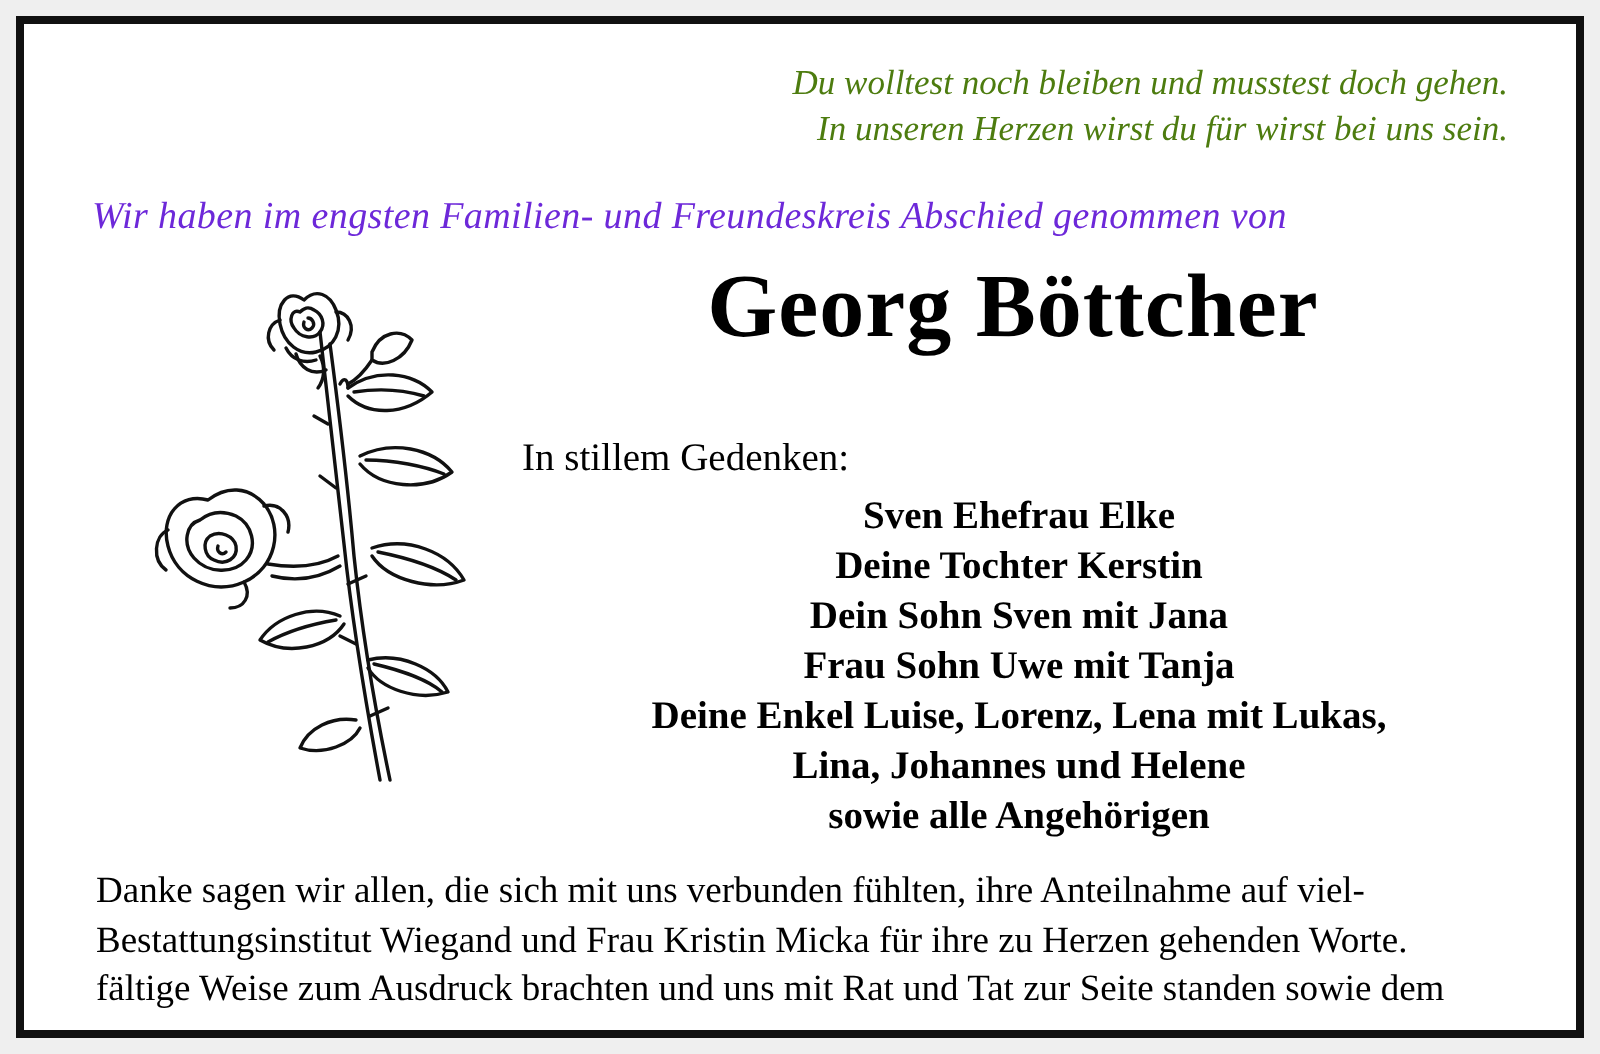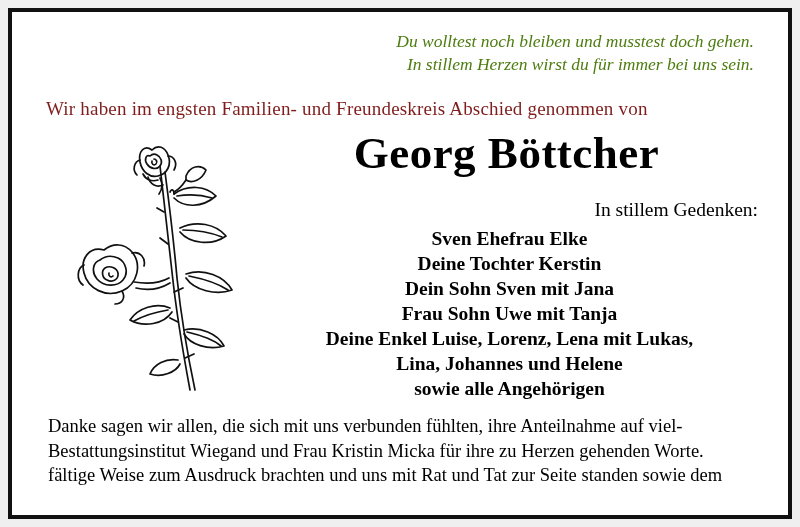--- a/index.html
+++ b/index.html
@@ -47,22 +47,23 @@
     line-height: 1.32;
     margin: 4px 4px 0 0;
     color: #4d7c0f;
   }
   .motto div { white-space: nowrap; }
 
   
   .intro {
     margin-top: 22px;
     font-size: 19px;
-    color: #7f1d1d;
+    color: #6d28d9;
     letter-spacing: 0.2px;
+    font-style: italic;
   }
 
   
   .body-row {
     display: flex;
     align-items: flex-start;
     margin-top: 4px;
   }
   .flower-col {
     width: 215px;
@@ -90,23 +91,23 @@
     margin-left: -6px;
   }
   .dates {
     margin-top: 10px;
     font-size: 21px;
     letter-spacing: 0.3px;
   }
   .dates .sep { display: inline-block; width: 34px; }
 
   .remembrance {
-    margin-top: 22px;
+    margin-top: 42px;
     font-size: 19.5px;
-    text-align: right;
+    text-align: left;
   }
   .family {
     margin-top: 6px;
     font-weight: 700;
     font-size: 19.5px;
     line-height: 1.28;
     text-align: center;
   }
   .family div { white-space: nowrap; }
 
@@ -123,21 +124,21 @@
 </style>
 </head>
 <body>
 
 <div class="page">
   <div class="frame">
     <div class="inner">
 
       <div class="motto">
         <div>Du wolltest noch bleiben und musstest doch gehen.</div>
-        <div>In stillem Herzen wirst du für immer bei uns sein.</div>
+        <div>In unseren Herzen wirst du für wirst bei uns sein.</div>
       </div>
 
       <div class="intro">Wir haben im engsten Familien- und Freundeskreis Abschied genommen von</div>
 
       <div class="body-row">
 
         <div class="flower-col">
           <svg width="180" height="265" viewBox="0 0 180 265" fill="none" xmlns="http://www.w3.org/2000/svg" aria-hidden="true">
             <g stroke="#111111" stroke-width="1.7" fill="none" stroke-linecap="round" stroke-linejoin="round">
 

